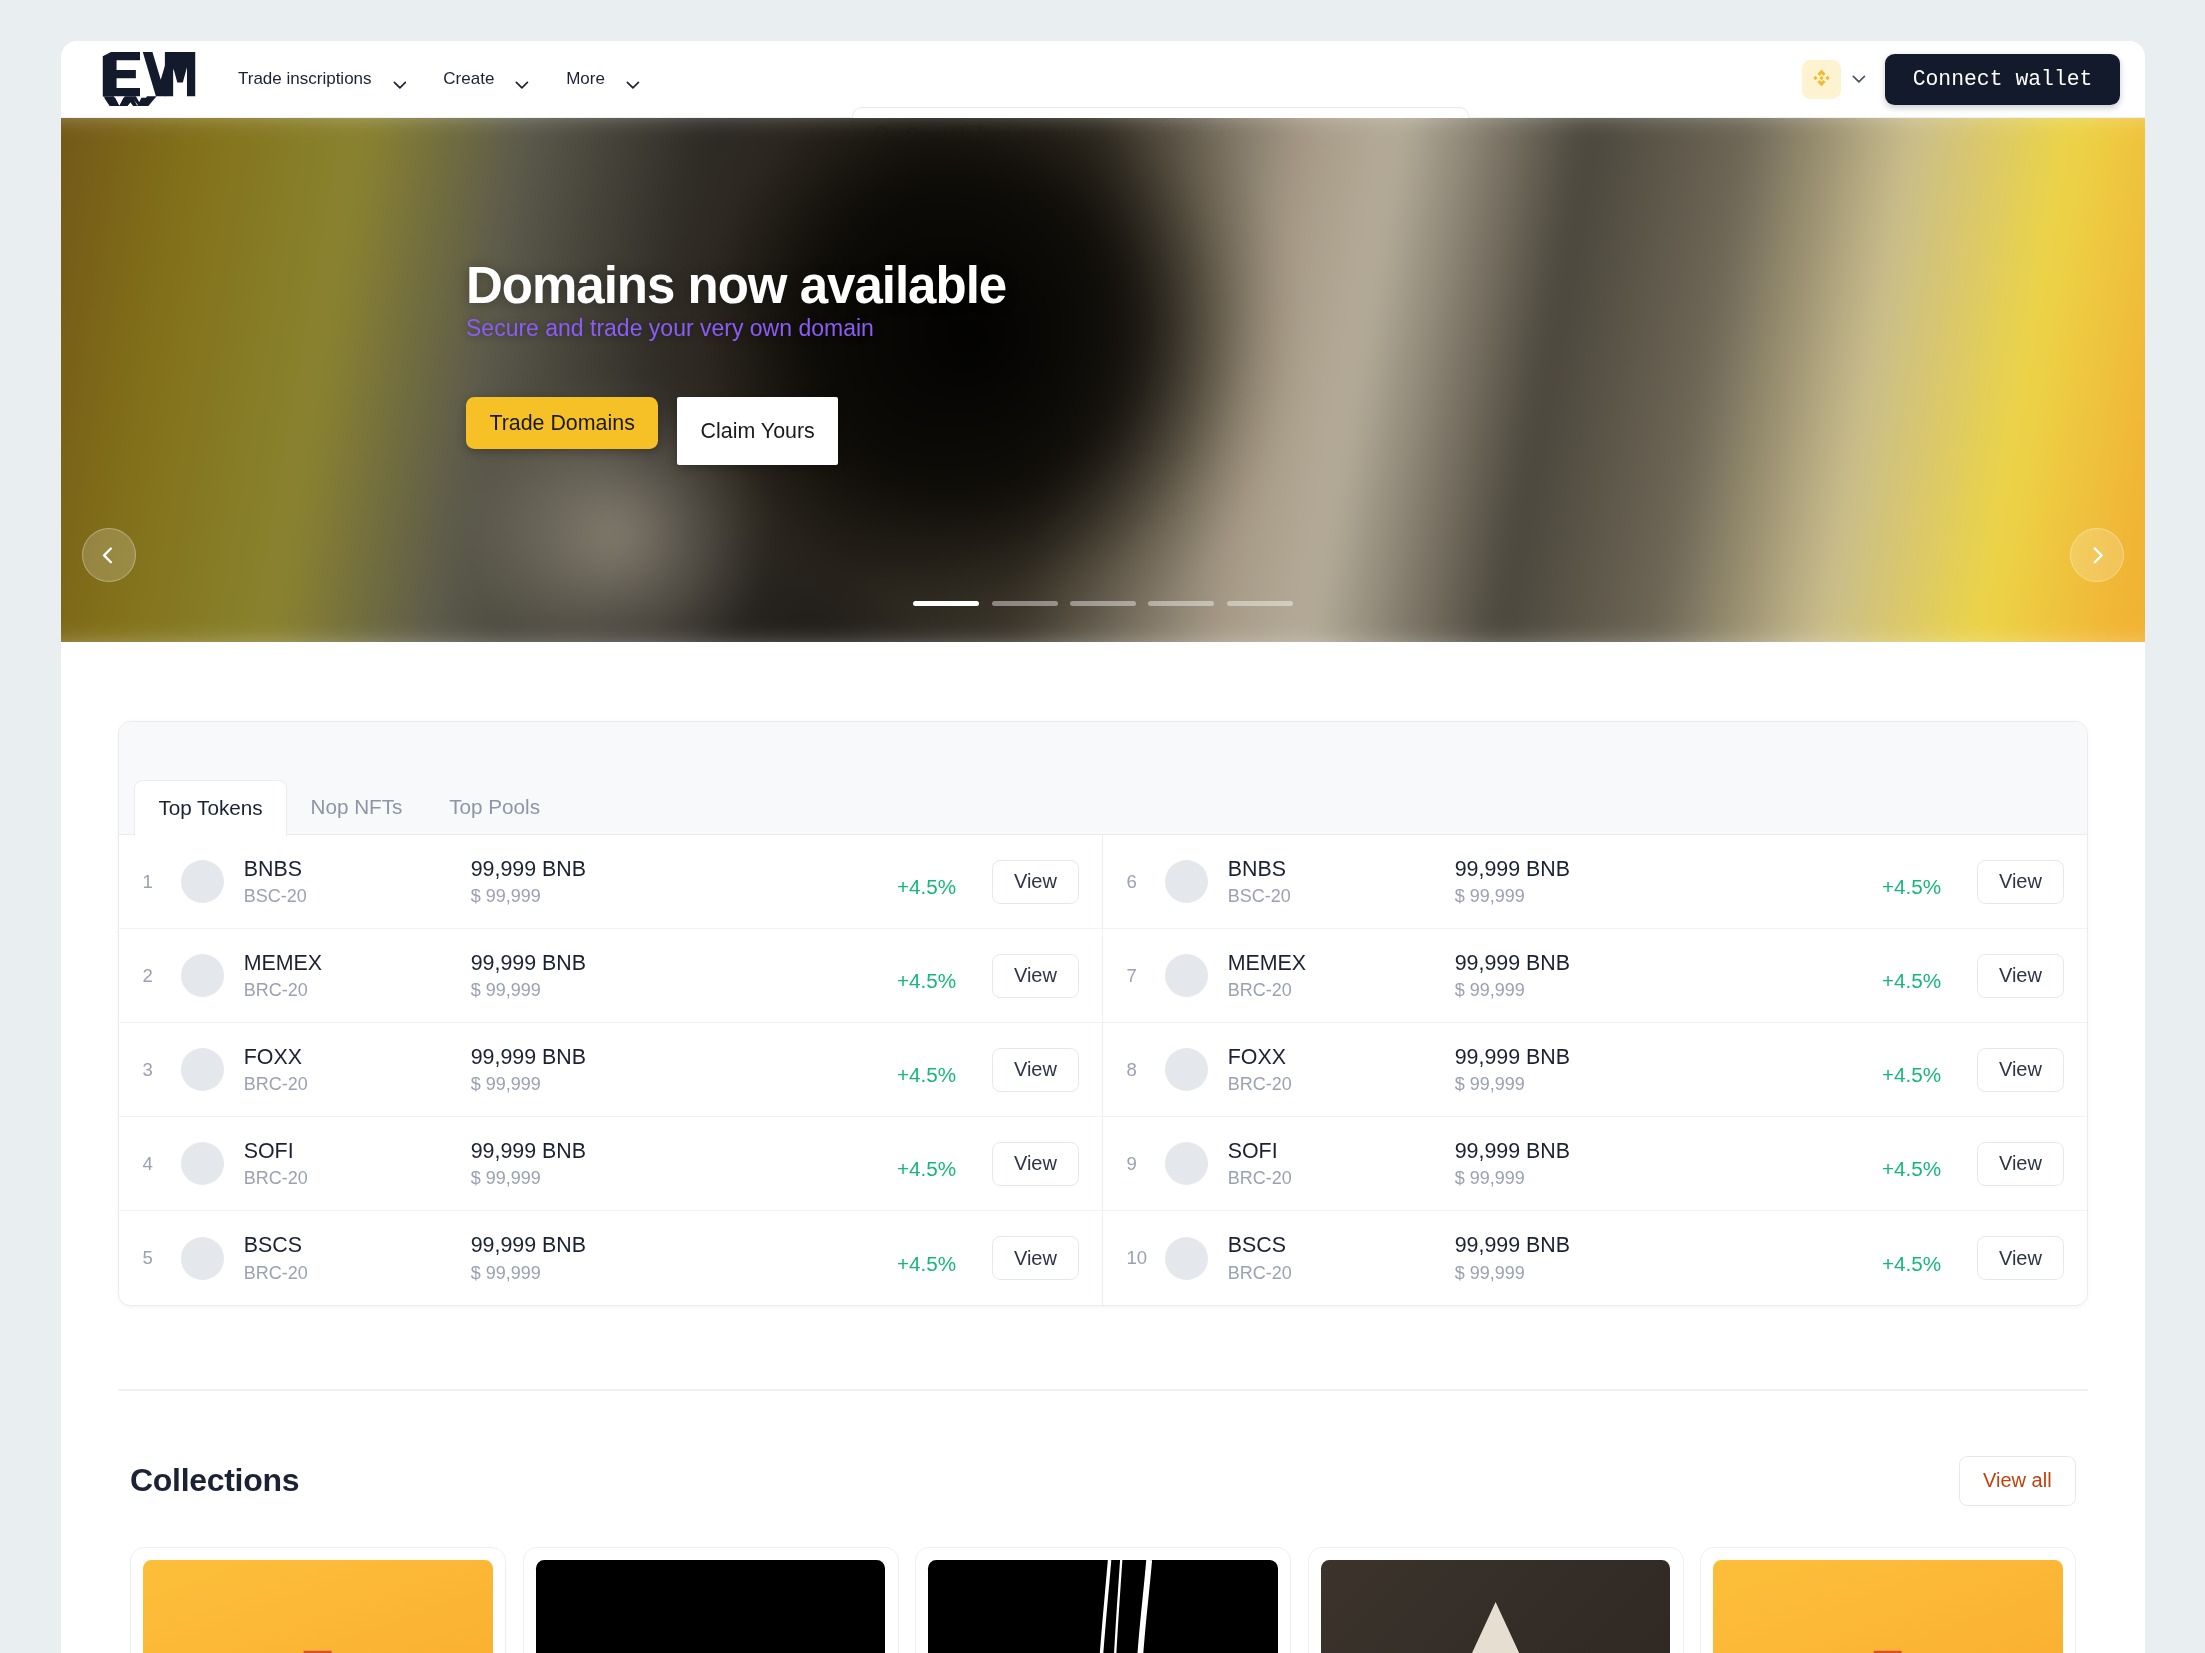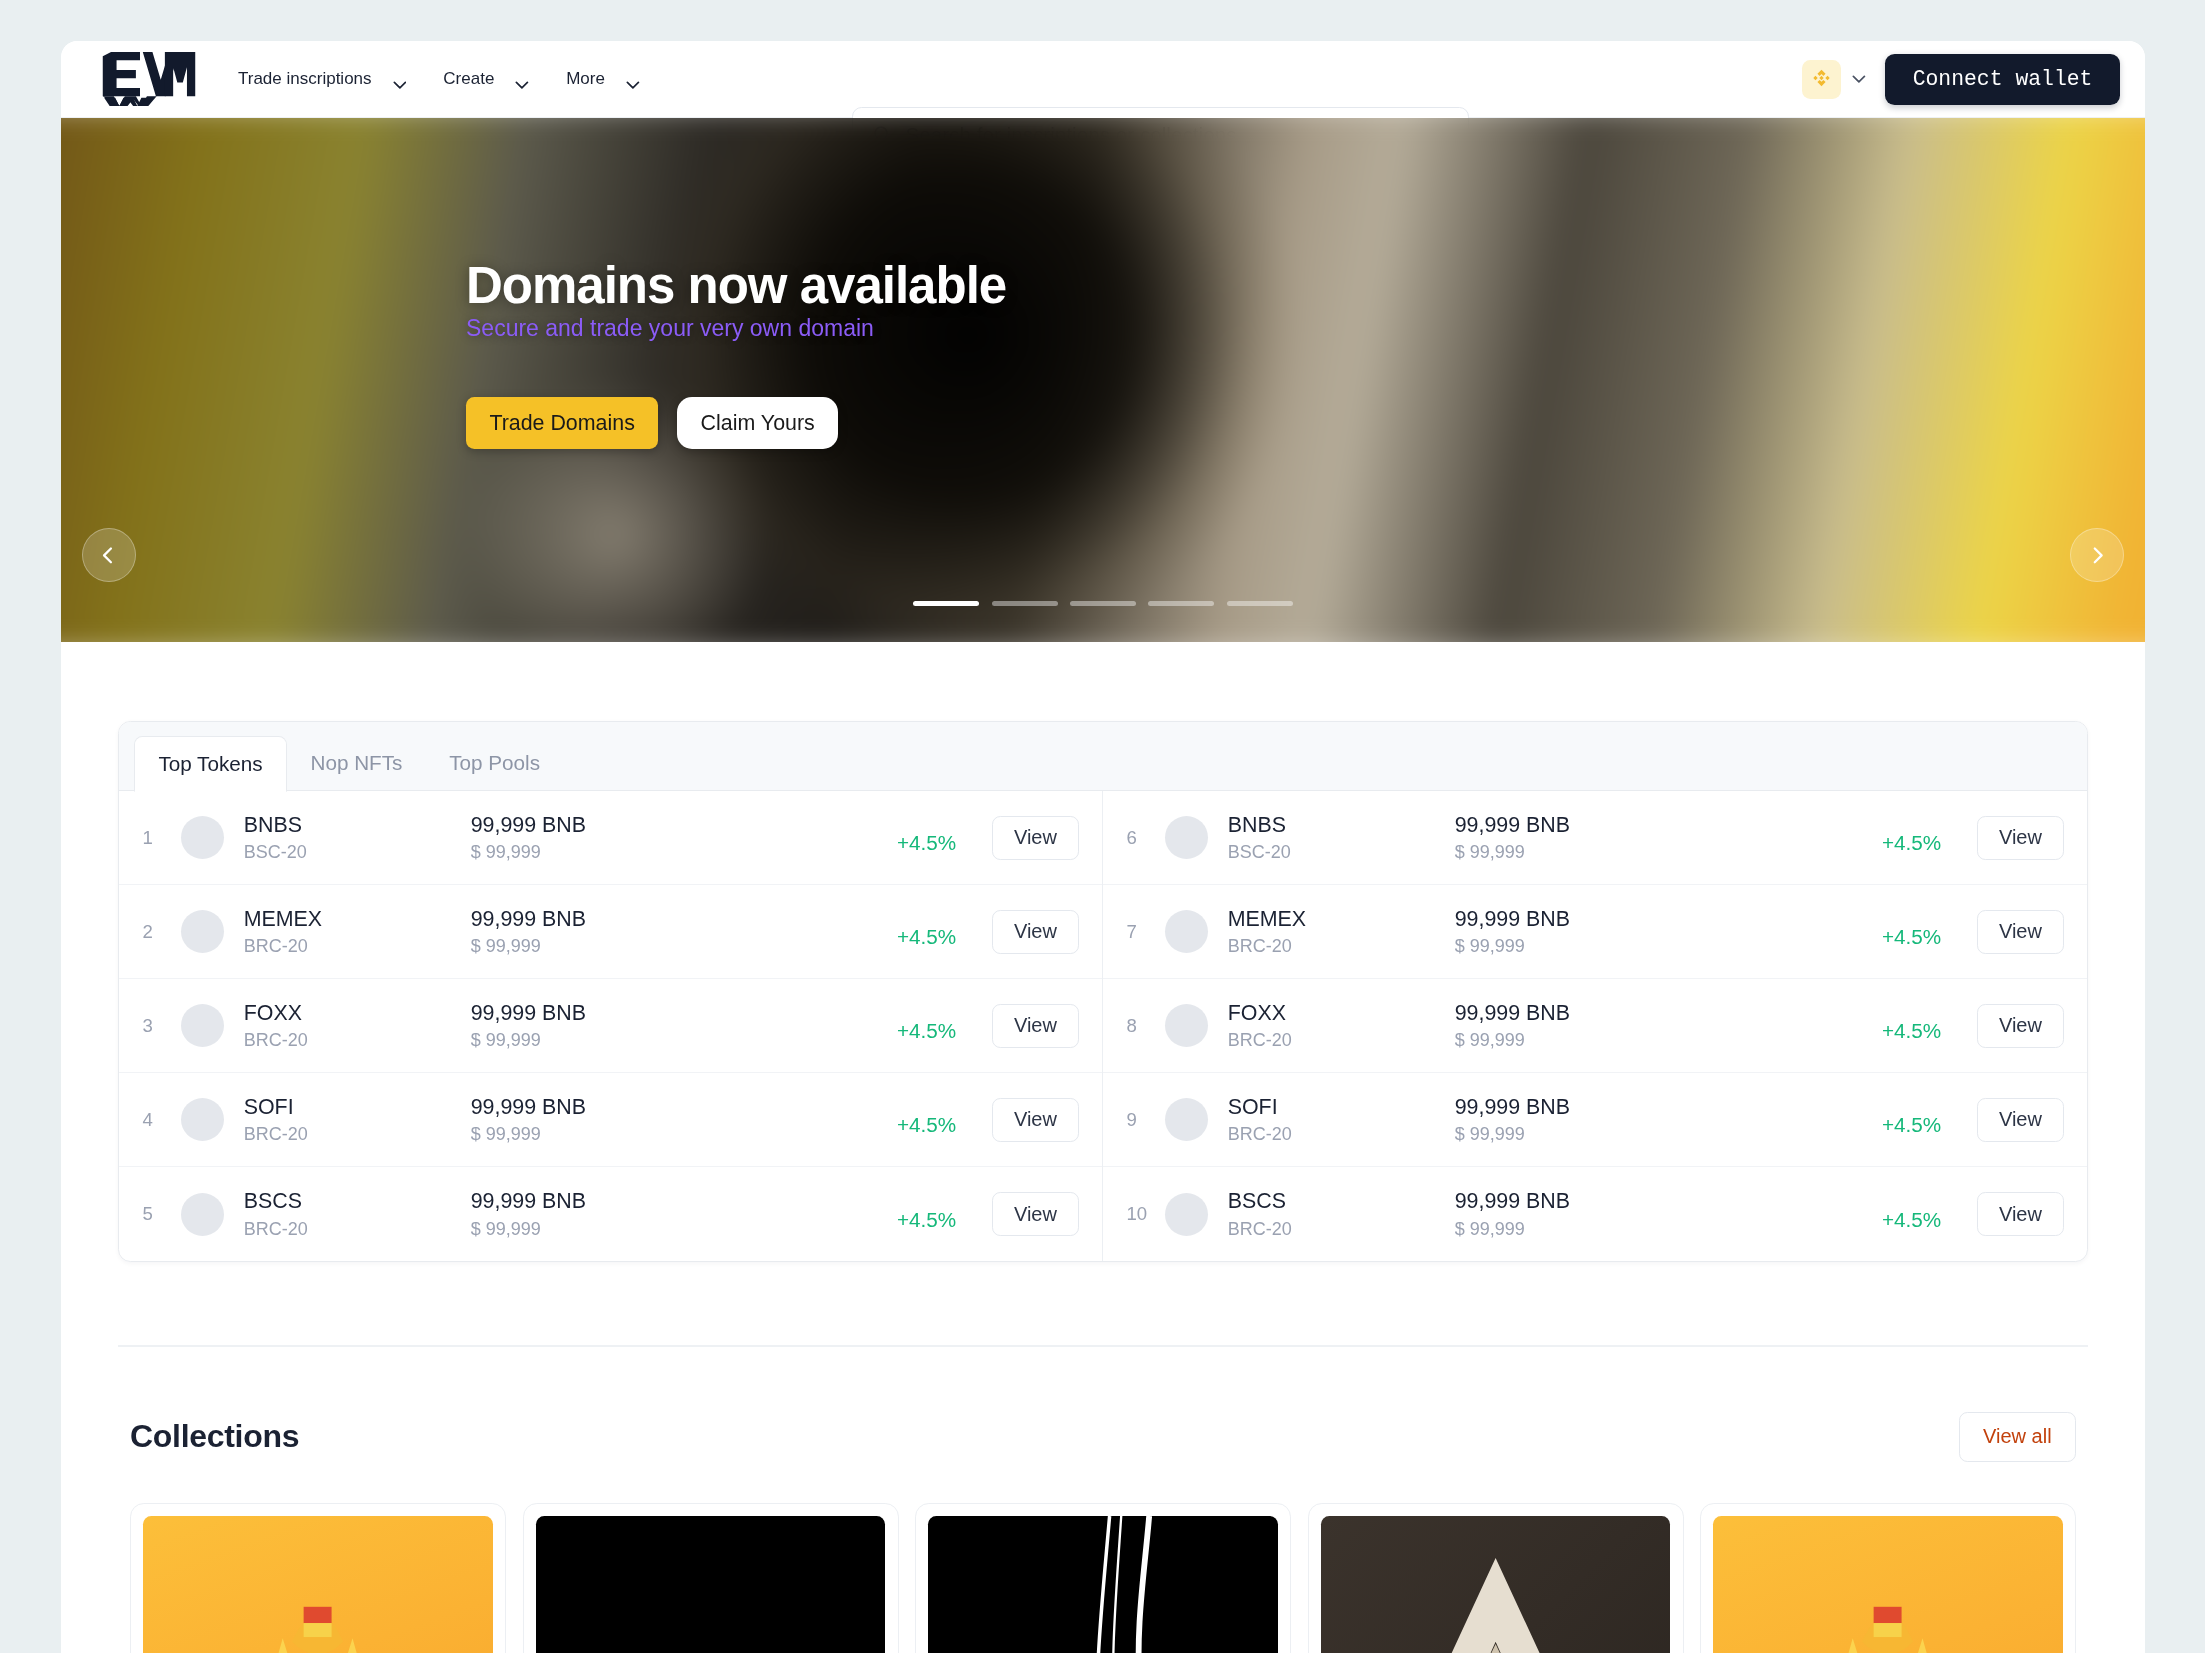--- a/index.html
+++ b/index.html
@@ -186,23 +186,23 @@
     cursor: pointer;
     font-family: "Liberation Sans", sans-serif;
     box-shadow: 0 2.8px 9.6px rgba(0,0,0,.25);
   }
 
   .btn-secondary {
     background: #ffffff;
     color: #1a1a1a;
     font-size: 21.4px;
     border: none;
-    border-radius: 15px;
+    border-radius: 2px;
     padding: 0 23.4px;
-    height: 52px;
+    height: 68px;
     cursor: pointer;
     font-family: "Liberation Sans", sans-serif;
     box-shadow: 0 2.8px 9.6px rgba(0,0,0,.25);
   }
 
   .arrow-btn {
     position: absolute;
     top: 410px;
     width: 54px;
     height: 54px;
@@ -264,20 +264,21 @@
     cursor: pointer;
     border-radius: 8.3px 8.3px 0 0;
     white-space: nowrap;
   }
   .tab.active {
     background: #ffffff;
     color: #1b2233;
     border: 1.4px solid #e8ebef;
     border-bottom: 1.4px solid #ffffff;
     margin-bottom: -1.4px;
+    margin-top: 44px;
   }
 
   .token-grid {
     display: grid;
     grid-template-columns: 1fr 1fr;
   }
   .token-col:first-child { border-right: 1.4px solid #eceff3; }
 
   .token-row {
     display: flex;

